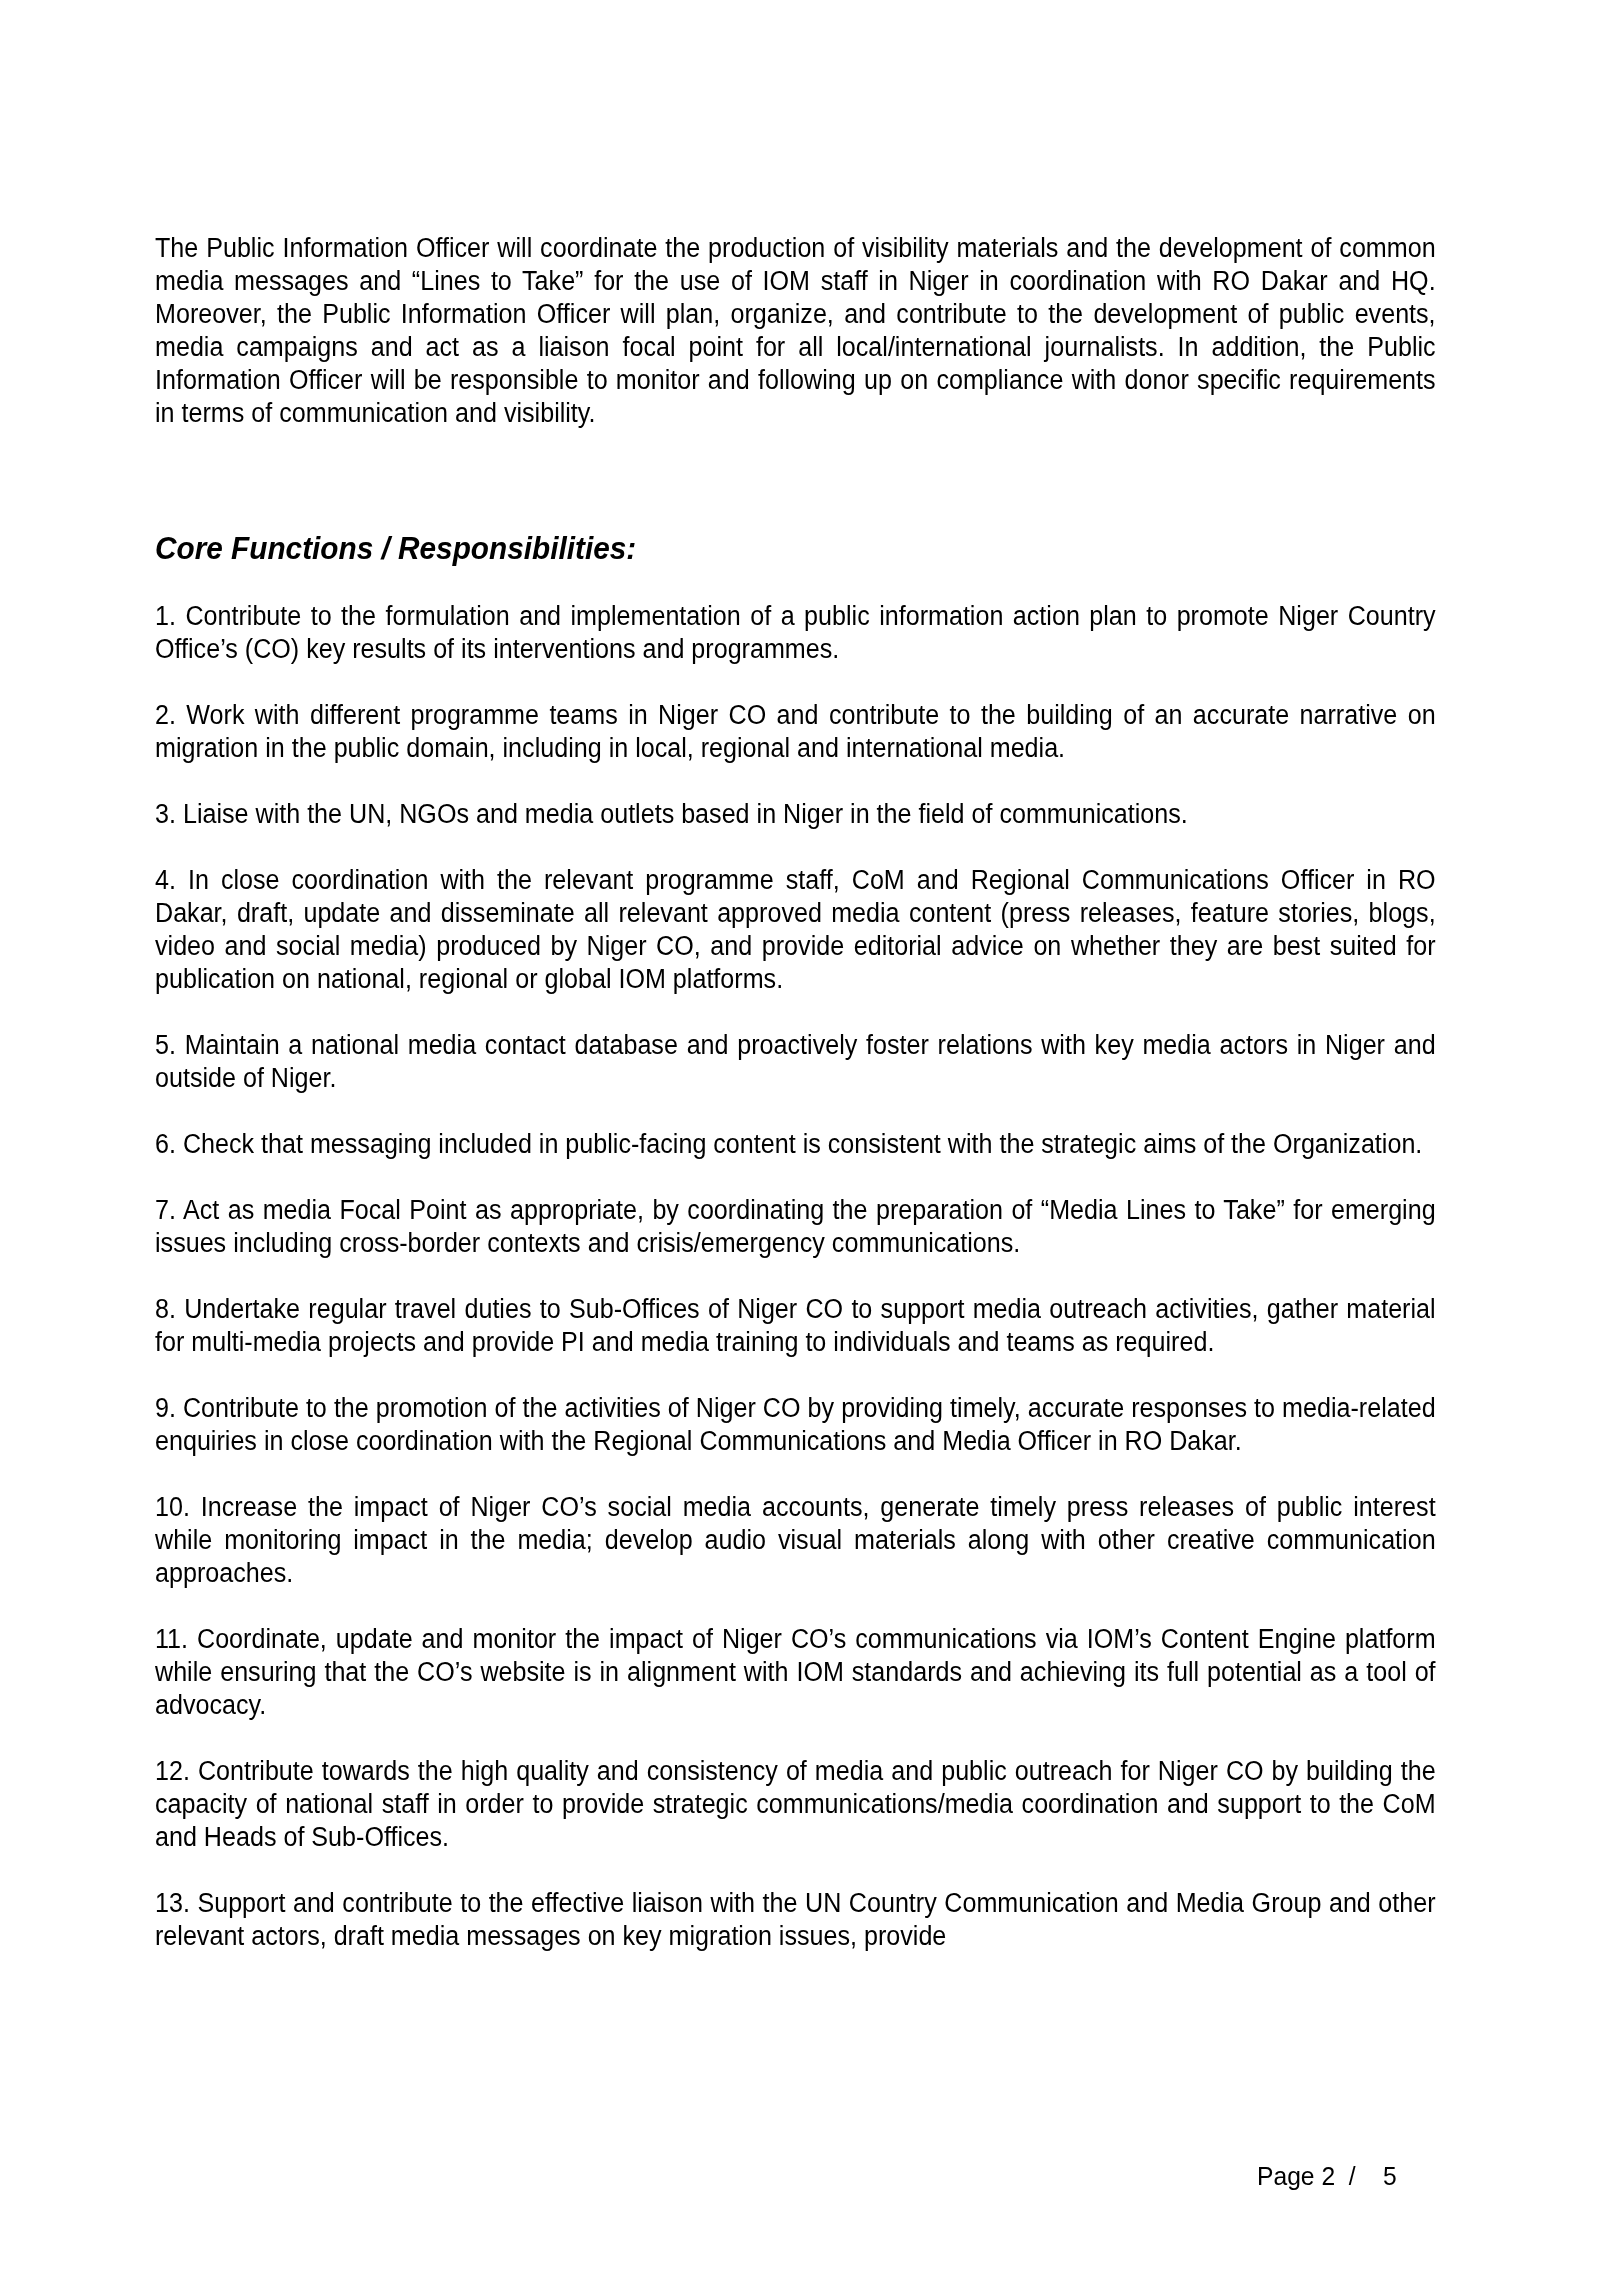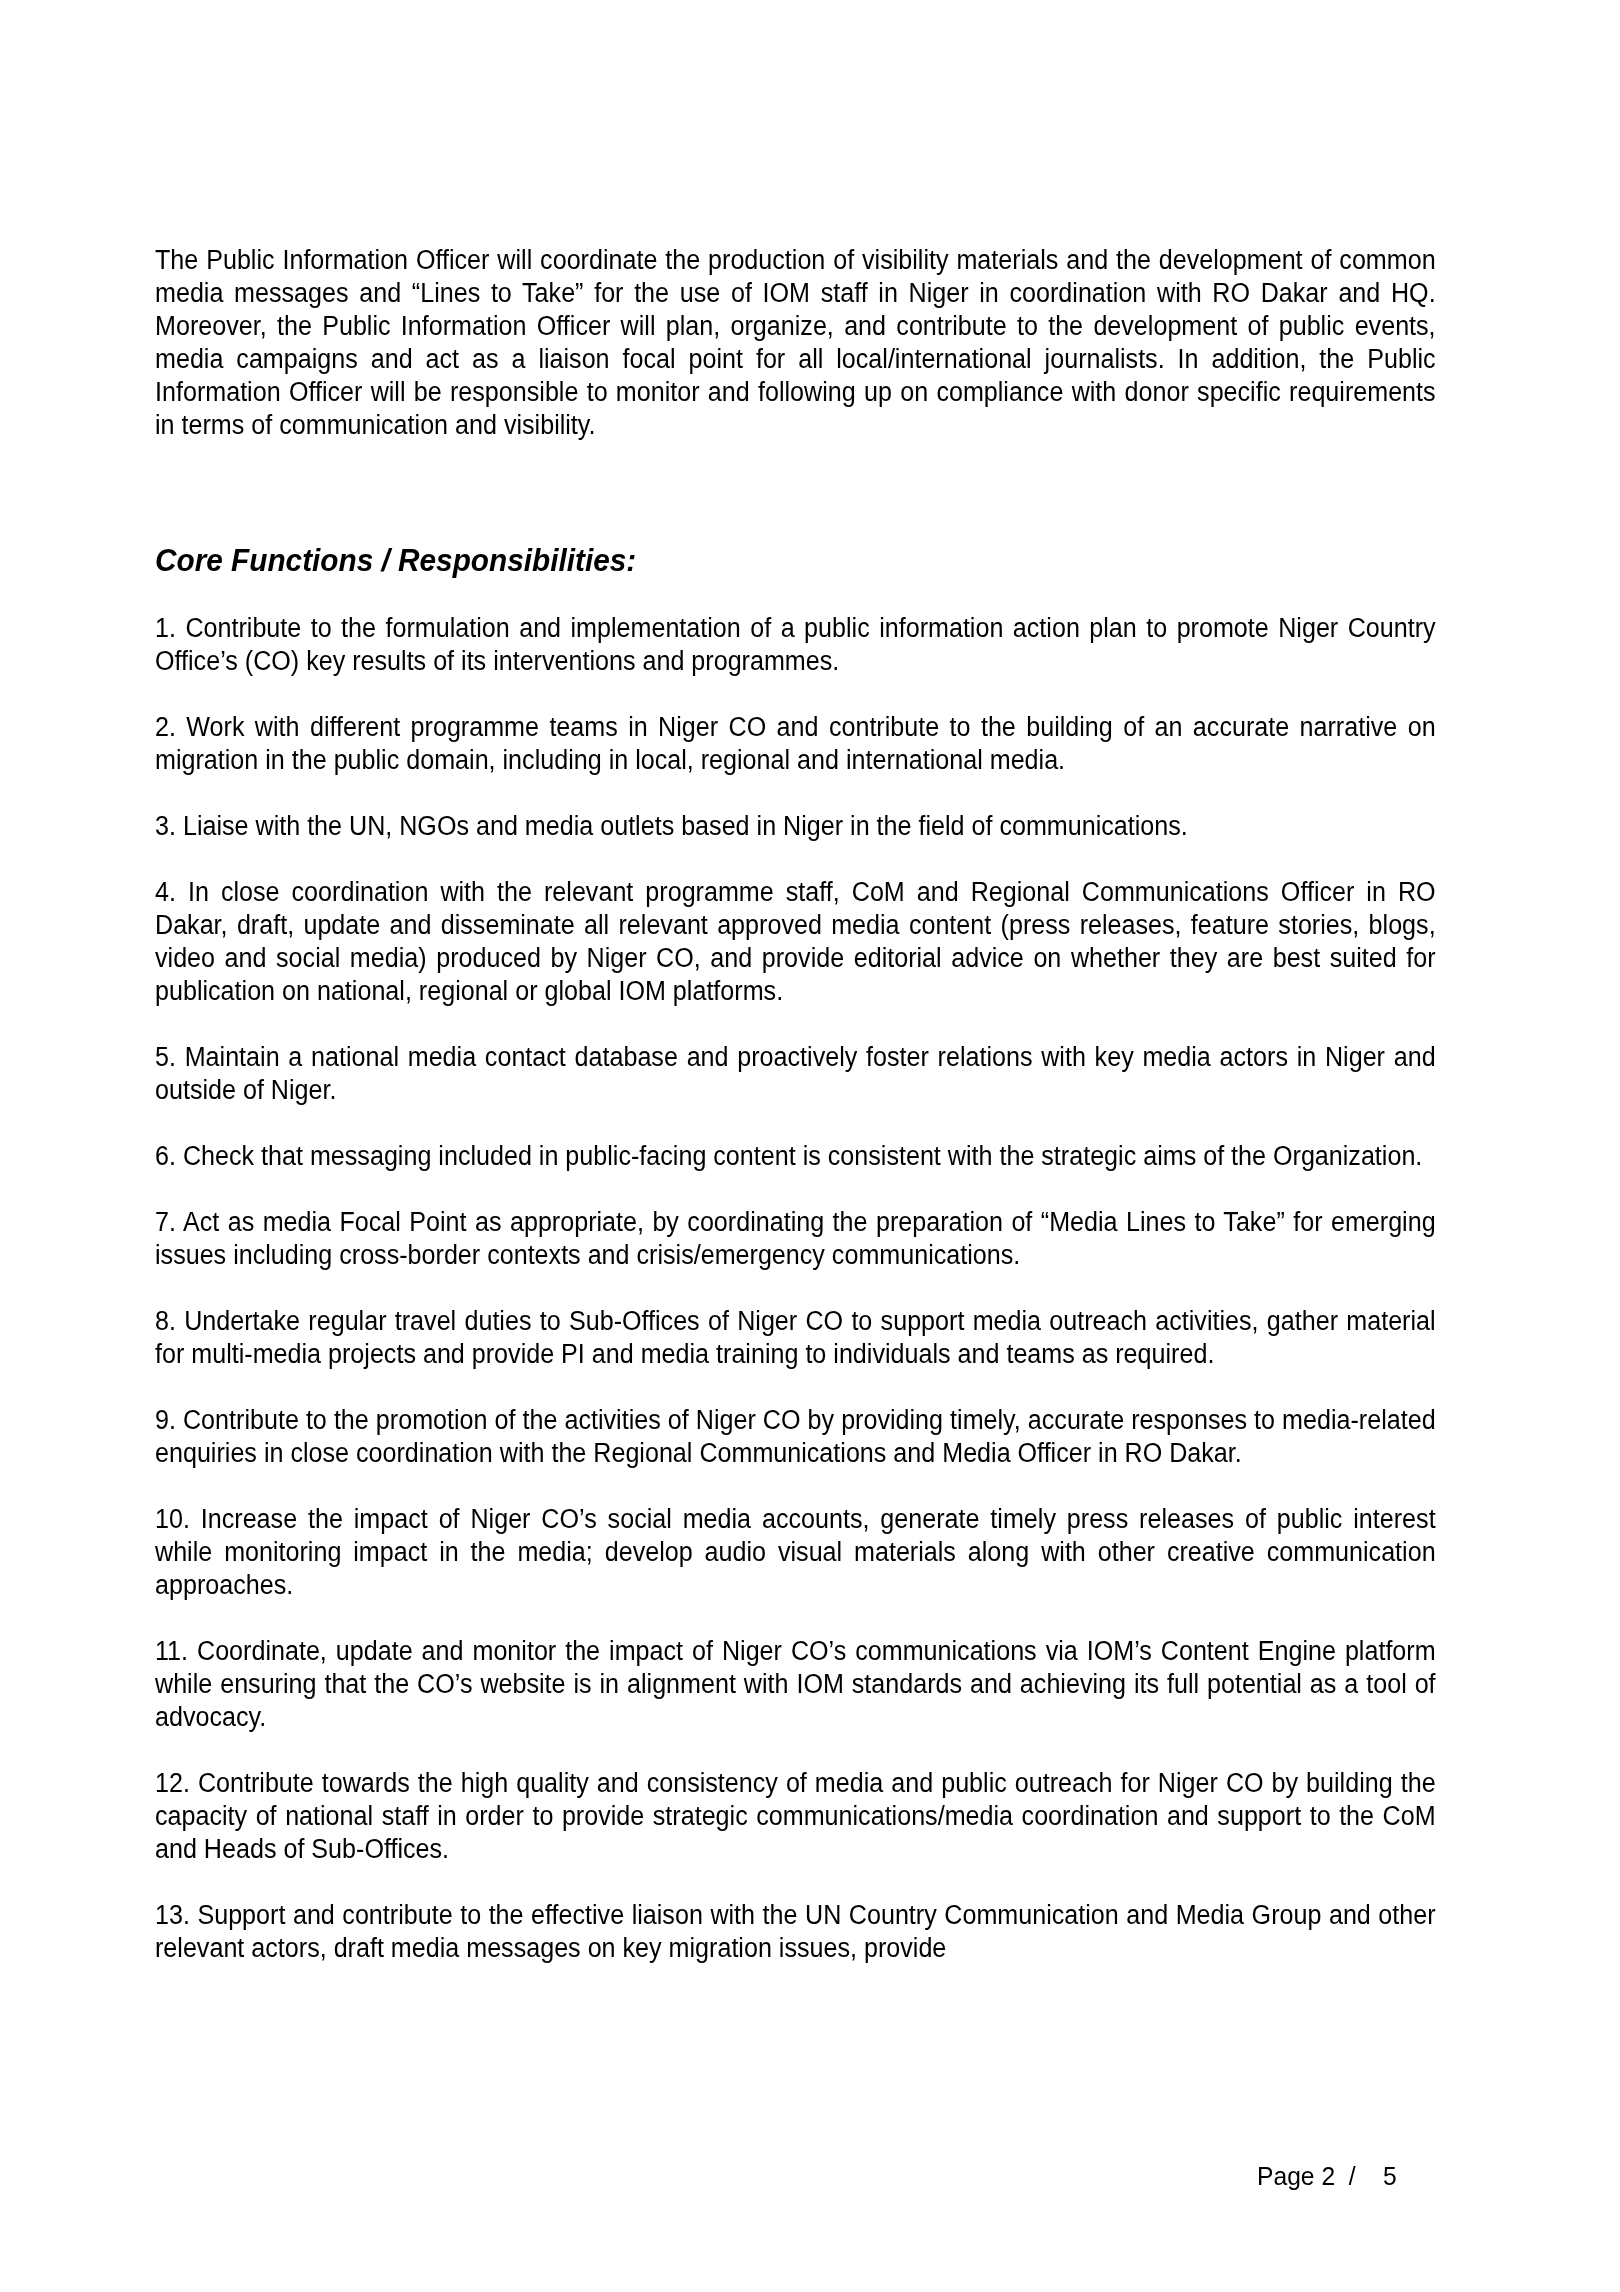--- a/index.html
+++ b/index.html
@@ -1,18 +1,18 @@
 <!DOCTYPE html>
 <html><head>
 <meta charset="utf-8">
 <style>
   html, body { margin:0; padding:0; background:#ffffff; }
   body { width:1620px; height:2293px; position:relative; overflow:hidden;
          font-family:"Liberation Sans", sans-serif; color:#000; }
-  .page { position:absolute; left:155px; top:244px; width:1281px; }
+  .page { position:absolute; left:155px; top:232px; width:1281px; }
   p { margin:0; font-size:27px; line-height:33px; text-align:justify;
       transform:scaleX(0.93); transform-origin:left top; width:1377px; }
   .intro { margin-bottom:99px; }
   h2 { margin:0 0 32px 0; font-size:32px; line-height:39px; font-weight:bold; font-style:italic;
        transform:scaleX(0.93); transform-origin:left top; }
   .item { margin-bottom:33px; }
   .footer { position:absolute; top:2160px; left:1257px; font-size:26.5px; line-height:32px; white-space:pre;
             transform:scaleX(0.93); transform-origin:left top; }
 </style>
 </head>

